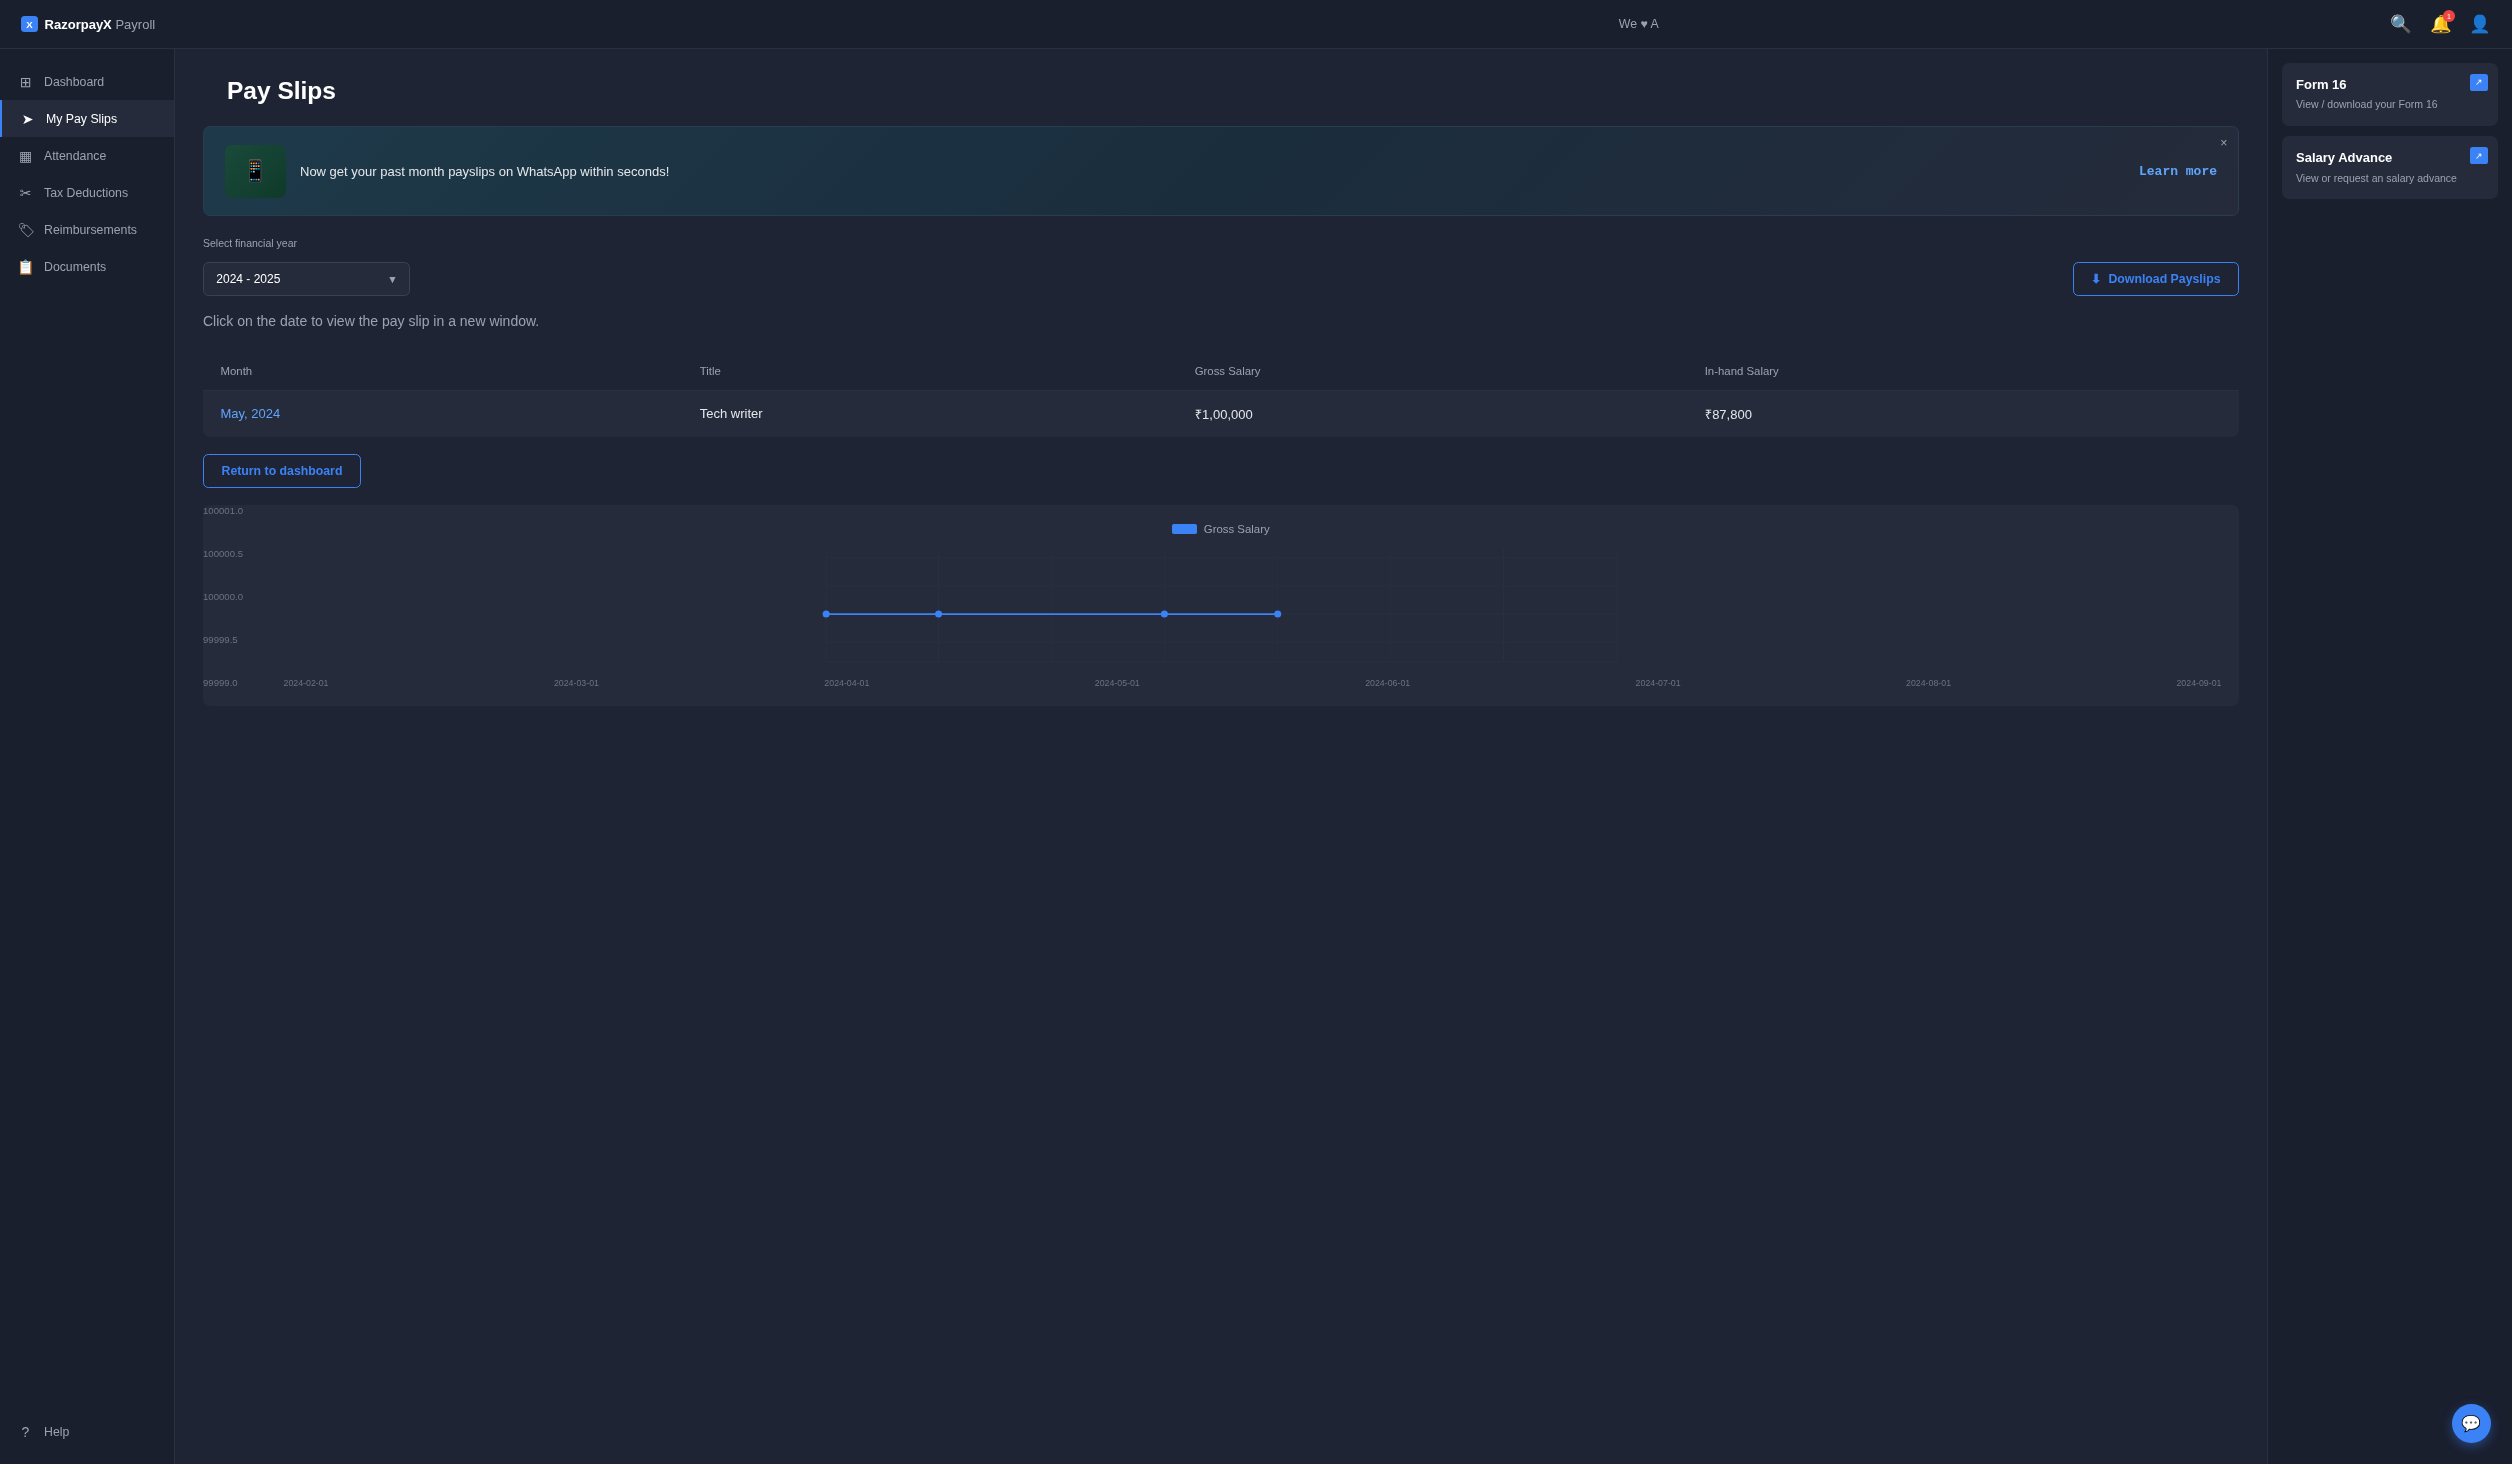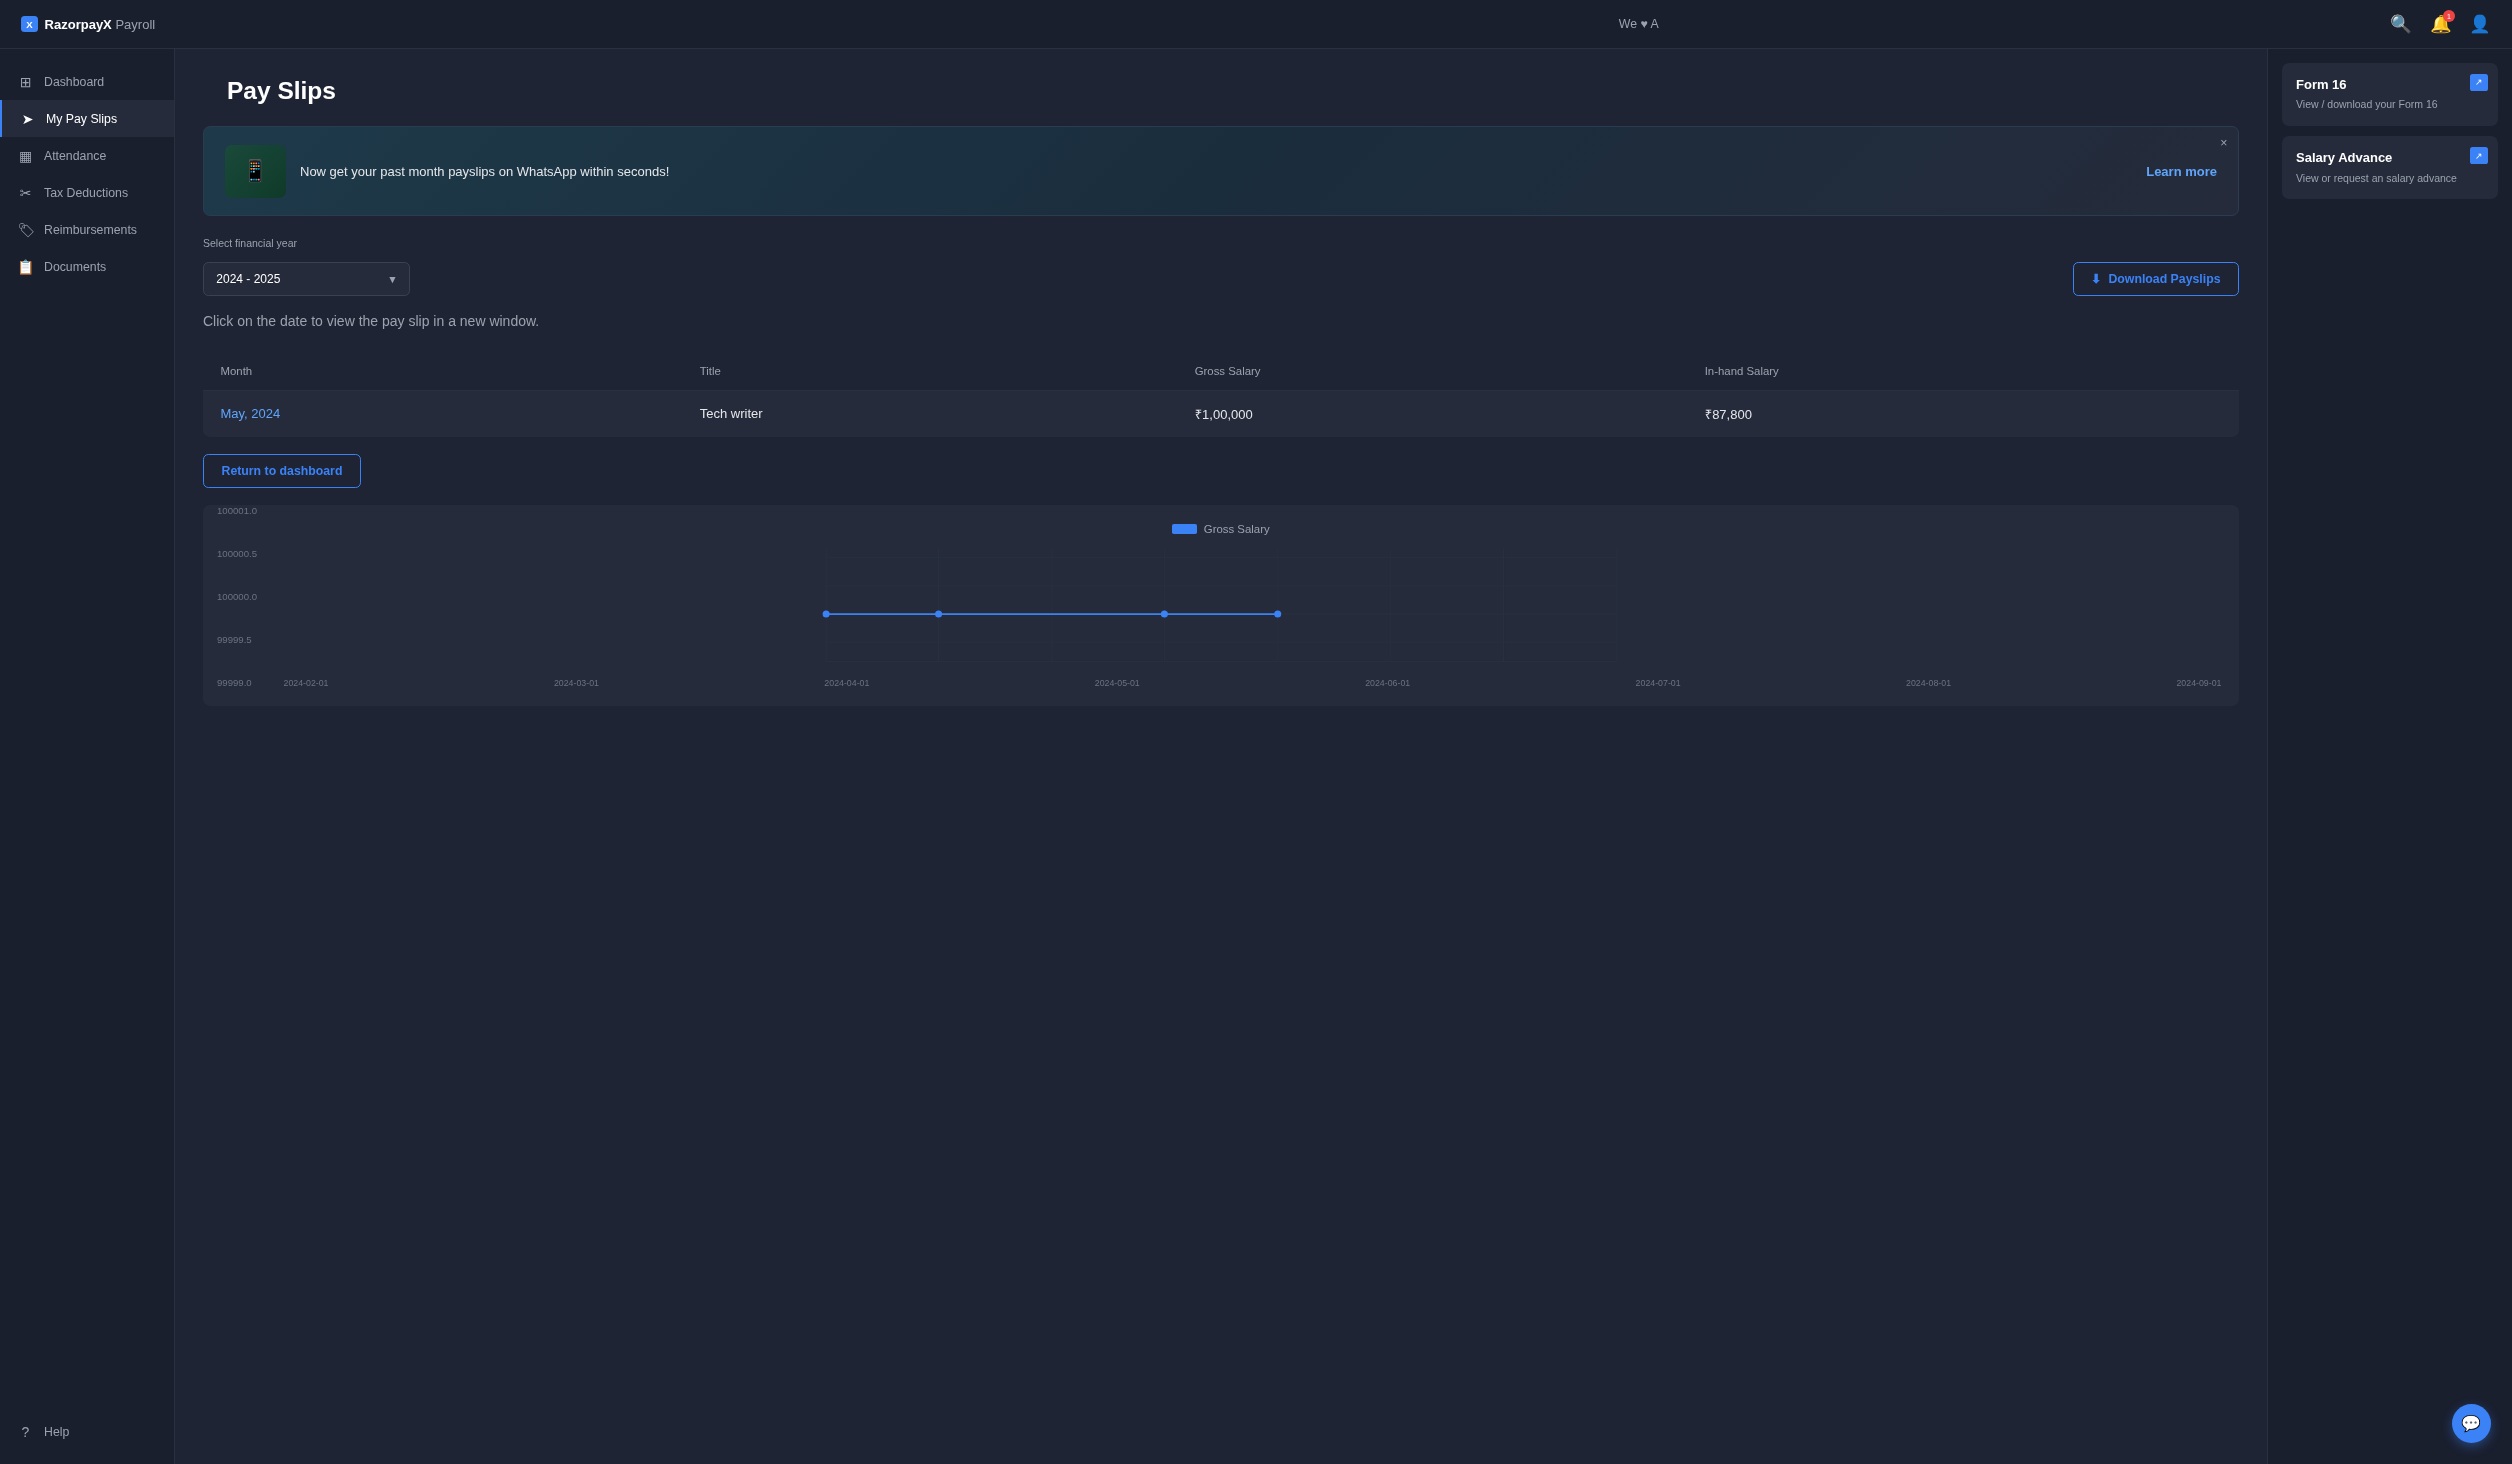--- a/index.html
+++ b/index.html
@@ -197,20 +197,21 @@
       color: #e5e7eb;
       flex: 1;
     }
     .wa-banner-link {
       color: #60a5fa;
       font-size: 13px;
       font-weight: 600;
       cursor: pointer;
       text-decoration: none;
       white-space: nowrap;
+      font-family: Liberation Mono, monospace;
     }
     .wa-banner-close {
       position: absolute;
       top: 8.8px;
       right: 10.5px;
       color: #9ca3af;
       font-size: 12.3px;
       cursor: pointer;
     }
 
@@ -338,21 +339,21 @@
       height: 10.5px;
       background: #3b82f6;
       border-radius: 1.8px;
     }
     .legend-label {
       font-size: 11.4px;
       color: #9ca3af;
     }
     .y-axis-labels {
       position: absolute;
-      left: 14px;
+      left: 0;
       top: 0;
       bottom: 26px;
       display: flex;
       flex-direction: column;
       justify-content: space-between;
       font-size: 9.6px;
       color: #6b7280;
       padding-right: 7px;
       width: 63px;
       gap: 32px;

